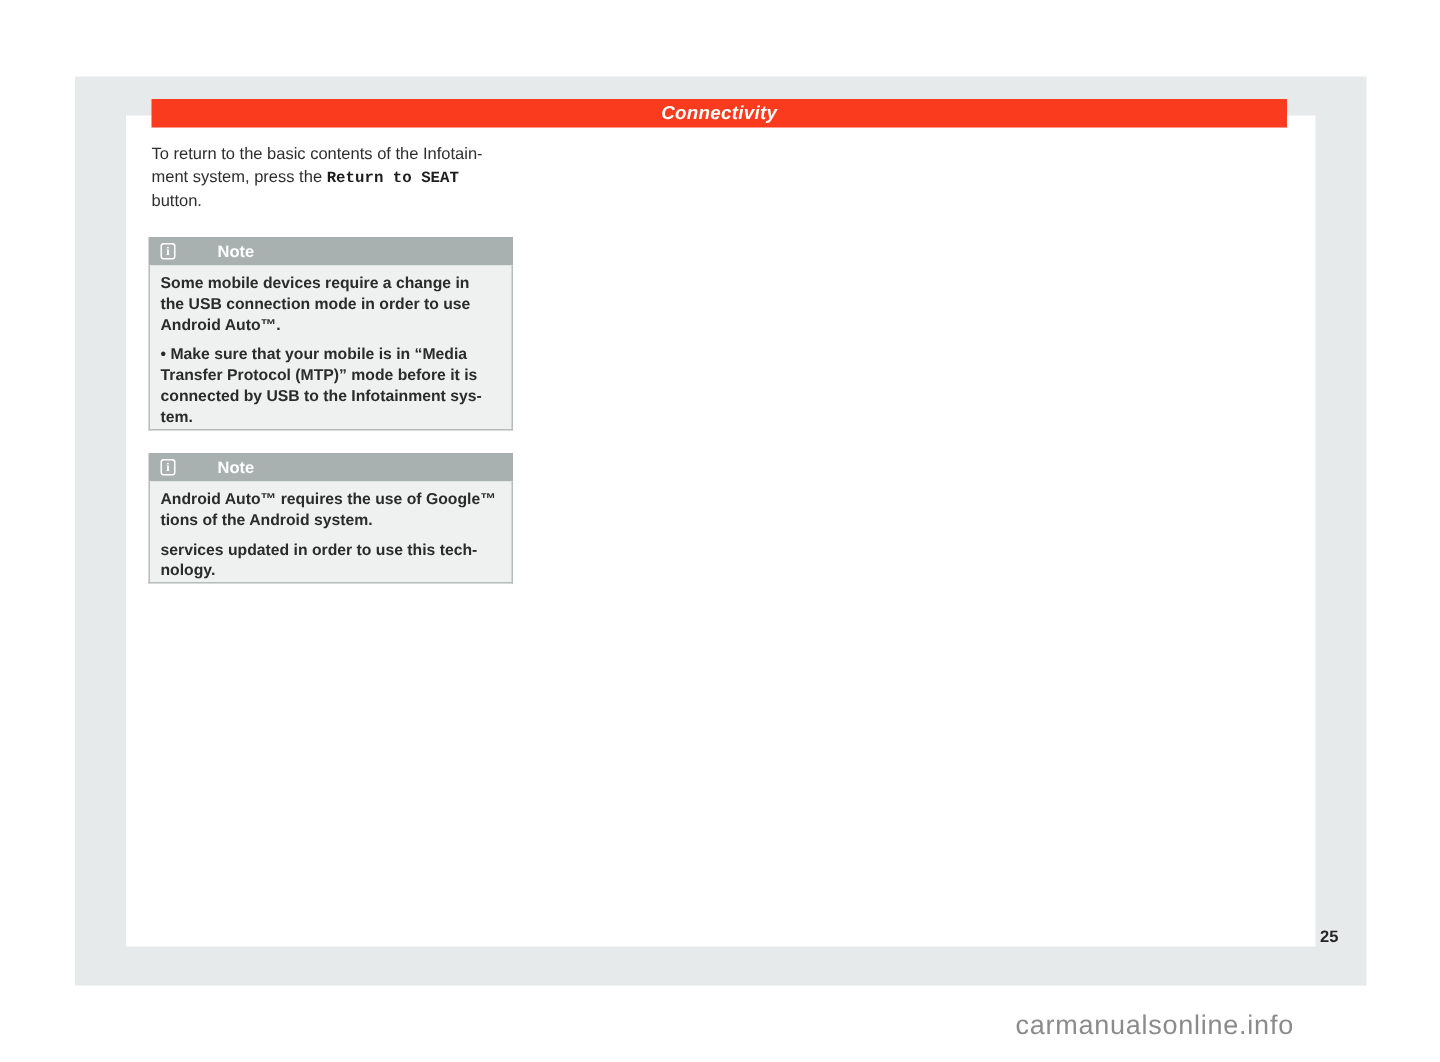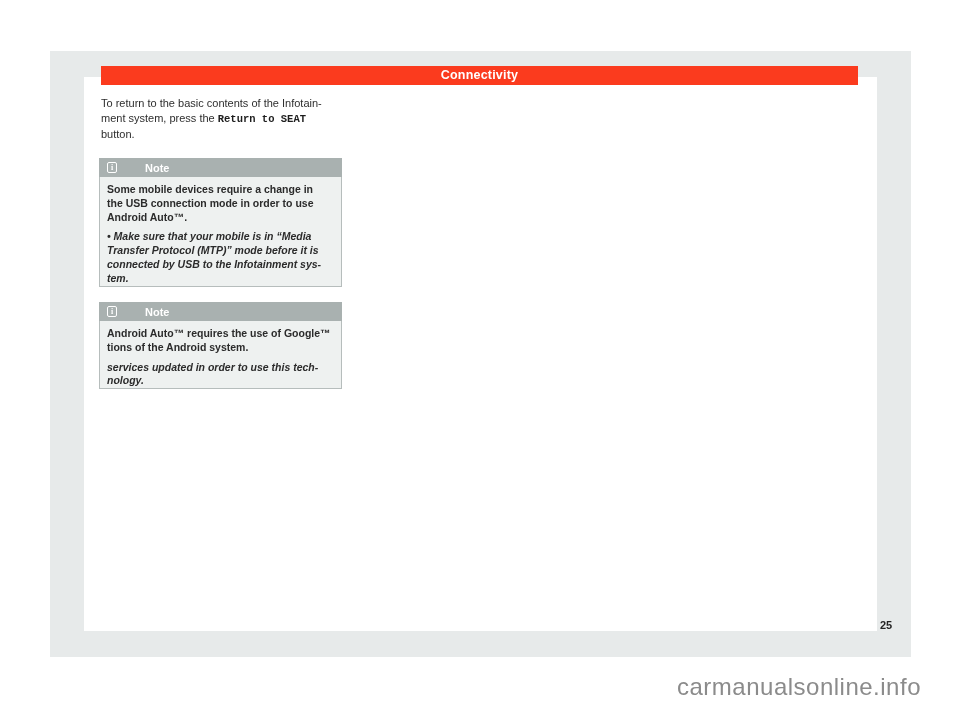--- a/index.html
+++ b/index.html
@@ -26,20 +26,21 @@
     position: absolute;
     left: 101px; top: 66px;
     width: 757px; height: 19px;
     background: #fb3b1e;
     color: #ffffff;
     font-size: 12.5px;
     font-weight: 700;
     text-align: center;
     line-height: 19px;
     letter-spacing: 0.2px;
+    font-style: italic;
   }
   .intro {
     position: absolute;
     left: 101px; top: 96px;
     width: 250px;
     font-size: 11px;
     line-height: 15px;
     color: #2e2e2e;
     font-weight: 500;
   }
@@ -85,32 +86,32 @@
   .note-body {
     background: #eef1f0;
     border: 1px solid #b6bdbc;
     border-top: none;
     padding: 6px 5px 0 7px;
     font-size: 10.5px;
     line-height: 13.8px;
     font-weight: 600;
     color: #2b2b2b;
   }
-  .note-para + .note-para { margin-top: 6px; font-style: italic; }
+  .note-para + .note-para { margin-top: 6px; }
   .page-number {
     position: absolute;
     left: 880px; top: 619px;
     font-size: 11px;
     font-weight: 600;
     color: #242424;
   }
   .watermark {
     position: absolute;
     left: 677px; top: 673px;
-    font-size: 24px;
+    font-size: 18px;
     color: #8b8b8b;
     letter-spacing: 0.5px;
     font-weight: 400;
   }
 </style>
 </head>
 <body>
 
 <div class="gray-panel"></div>
 <div class="white-page"></div>

